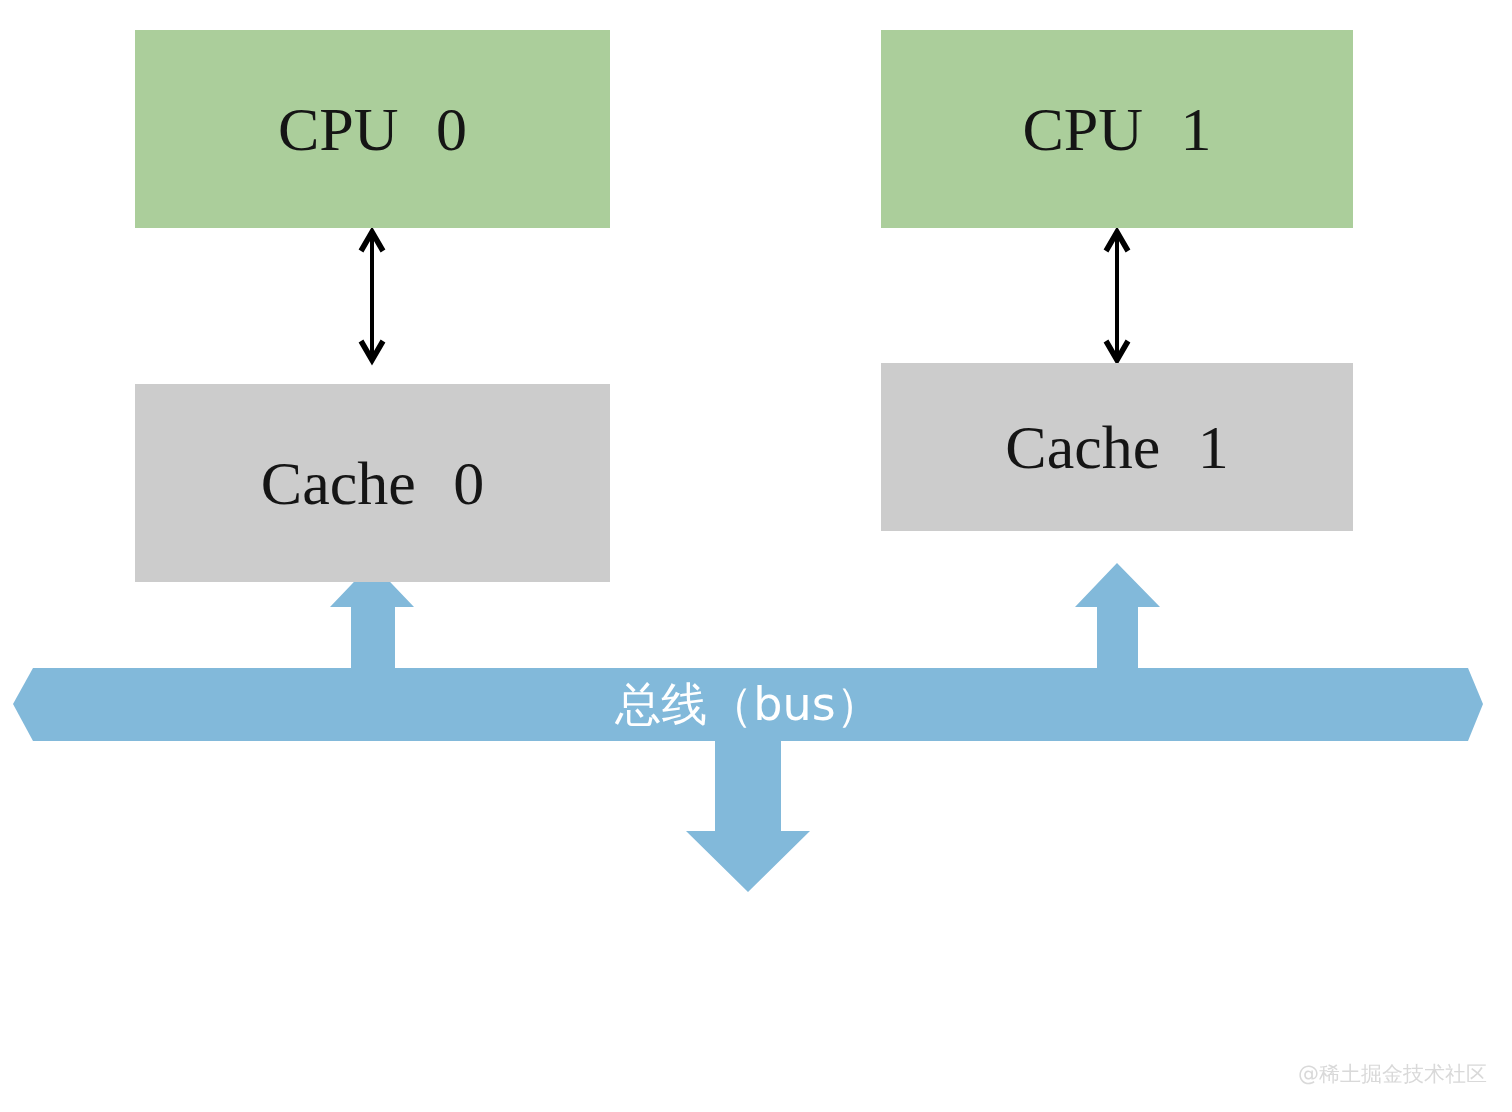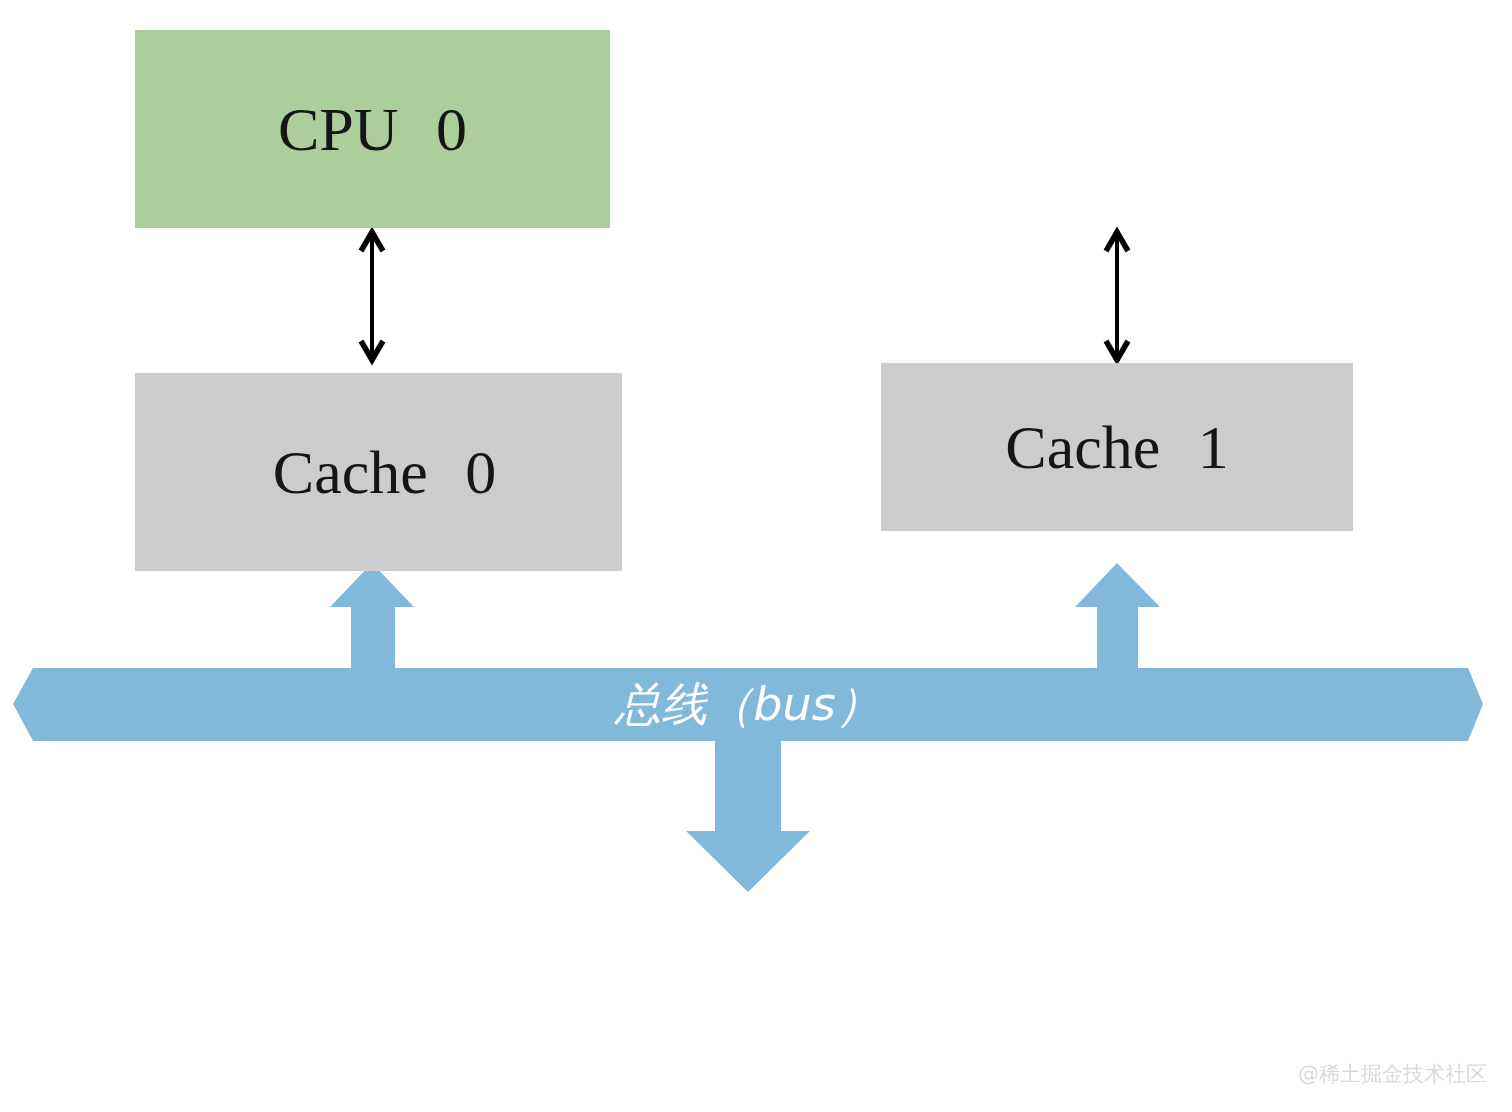--- a/index.html
+++ b/index.html
@@ -49,32 +49,31 @@
     align-items:center;
     justify-content:center;
     font-family:"Liberation Serif","DejaVu Serif",serif;
     font-size:62px;
     color:var(--node-text);
     word-spacing:22px;
     white-space:nowrap;
   }
   .node-cpu0{left:135px;top:30px;width:475px;height:198px;background:var(--cpu-fill);justify-content:center;}
   .node-cpu1{left:881px;top:30px;width:472px;height:198px;background:var(--cpu-fill);}
-  .node-cache0{left:135px;top:373px;width:475px;height:198px;background:var(--cache-fill);padding-left:12px;}
+  .node-cache0{left:135px;top:384px;width:475px;height:198px;background:var(--cache-fill);}
   .node-cache1{left:881px;top:363px;width:472px;height:168px;background:var(--cache-fill);}
   .node-memory{left:373px;top:905px;width:719px;height:190px;background:var(--memory-fill);font-size:66px;}
   .bus-label{
     position:absolute;
     left:13px;top:668px;width:1471px;height:73px;
     display:flex;align-items:center;justify-content:center;
     color:var(--bus-text);
     font-size:46px;
     font-family:"DejaVu Sans","Liberation Sans",sans-serif;
     white-space:nowrap;
-    font-style:italic;
   }
   .watermark{
     position:absolute;
     right:25px;top:1060px;
     font-size:21px;
     color:var(--watermark-text);
     font-family:"DejaVu Sans","Liberation Sans",sans-serif;
     white-space:nowrap;
     margin-left:40px;
   }
@@ -103,20 +102,23 @@
     <polygon class="bus-shape" points="372,563 414,607 395,607 395,670 351,670 351,607 330,607"></polygon>
 
     <polygon class="bus-shape" points="1117,563 1160,607 1138,607 1138,670 1097,670 1097,607 1075,607"></polygon>
 
     <polygon class="bus-shape" points="715,739 781,739 781,831 810,831 748,892 686,831 715,831"></polygon>
   </svg>
 
   <div class="node node-cpu0">
     <span>CPU 0</span>
   </div>
+  <div class="node node-cpu1">
+    <span>CPU 1</span>
+  </div>
   <div class="node node-cache0">
     <span>Cache 0</span>
   </div>
   <div class="node node-cache1">
     <span>Cache 1</span>
   </div>
 
   <div class="bus-label">总线（bus）</div>
 
   <div class="watermark">@稀土掘金技术社区</div>

